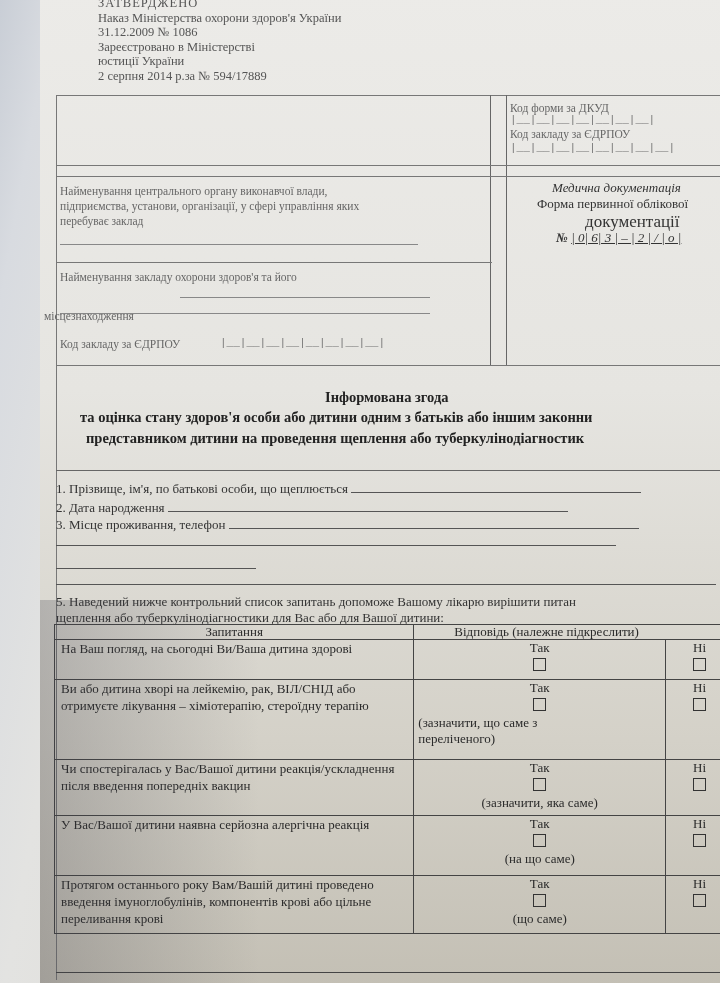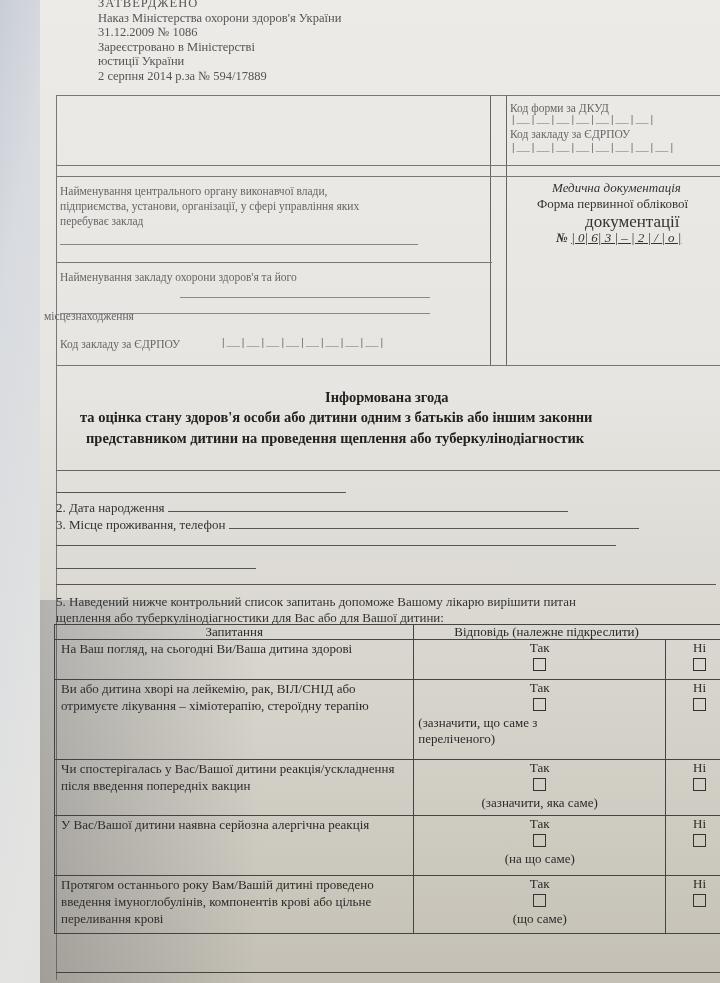--- a/index.html
+++ b/index.html
@@ -91,20 +91,21 @@
 <div class="t small" style="left:60px; top:337px;">Код закладу за ЄДРПОУ</div>
 <div class="t cells" style="left:220px; top:337px;">|__|__|__|__|__|__|__|__|</div>
 
 <div class="t title" style="left:325px; top:389px;">Інформована згода</div>
 <div class="t title" style="left:80px; top:409px;">та оцінка стану здоров'я особи або дитини одним з батьків або іншим законни</div>
 <div class="t title" style="left:86px; top:430px;">представником дитини на проведення щеплення або туберкулінодіагностик</div>
 
 <div class="hline" style="left:56px; top:470px; width:664px; background:#666;"></div>
 
 <div class="t field" style="left:56px; top:481px;">
+  <span>1. Прізвище, ім'я, по батькові особи, що щеплюється</span>
   <span class="uline" style="width:290px;"></span>
 </div>
 <div class="t field" style="left:56px; top:500px;">
   <span>2. Дата народження</span>
   <span class="uline" style="width:400px;"></span>
 </div>
 <div class="t field" style="left:56px; top:517px;">
   <span>3. Місце проживання, телефон</span>
   <span class="uline" style="width:410px;"></span>
 </div>

